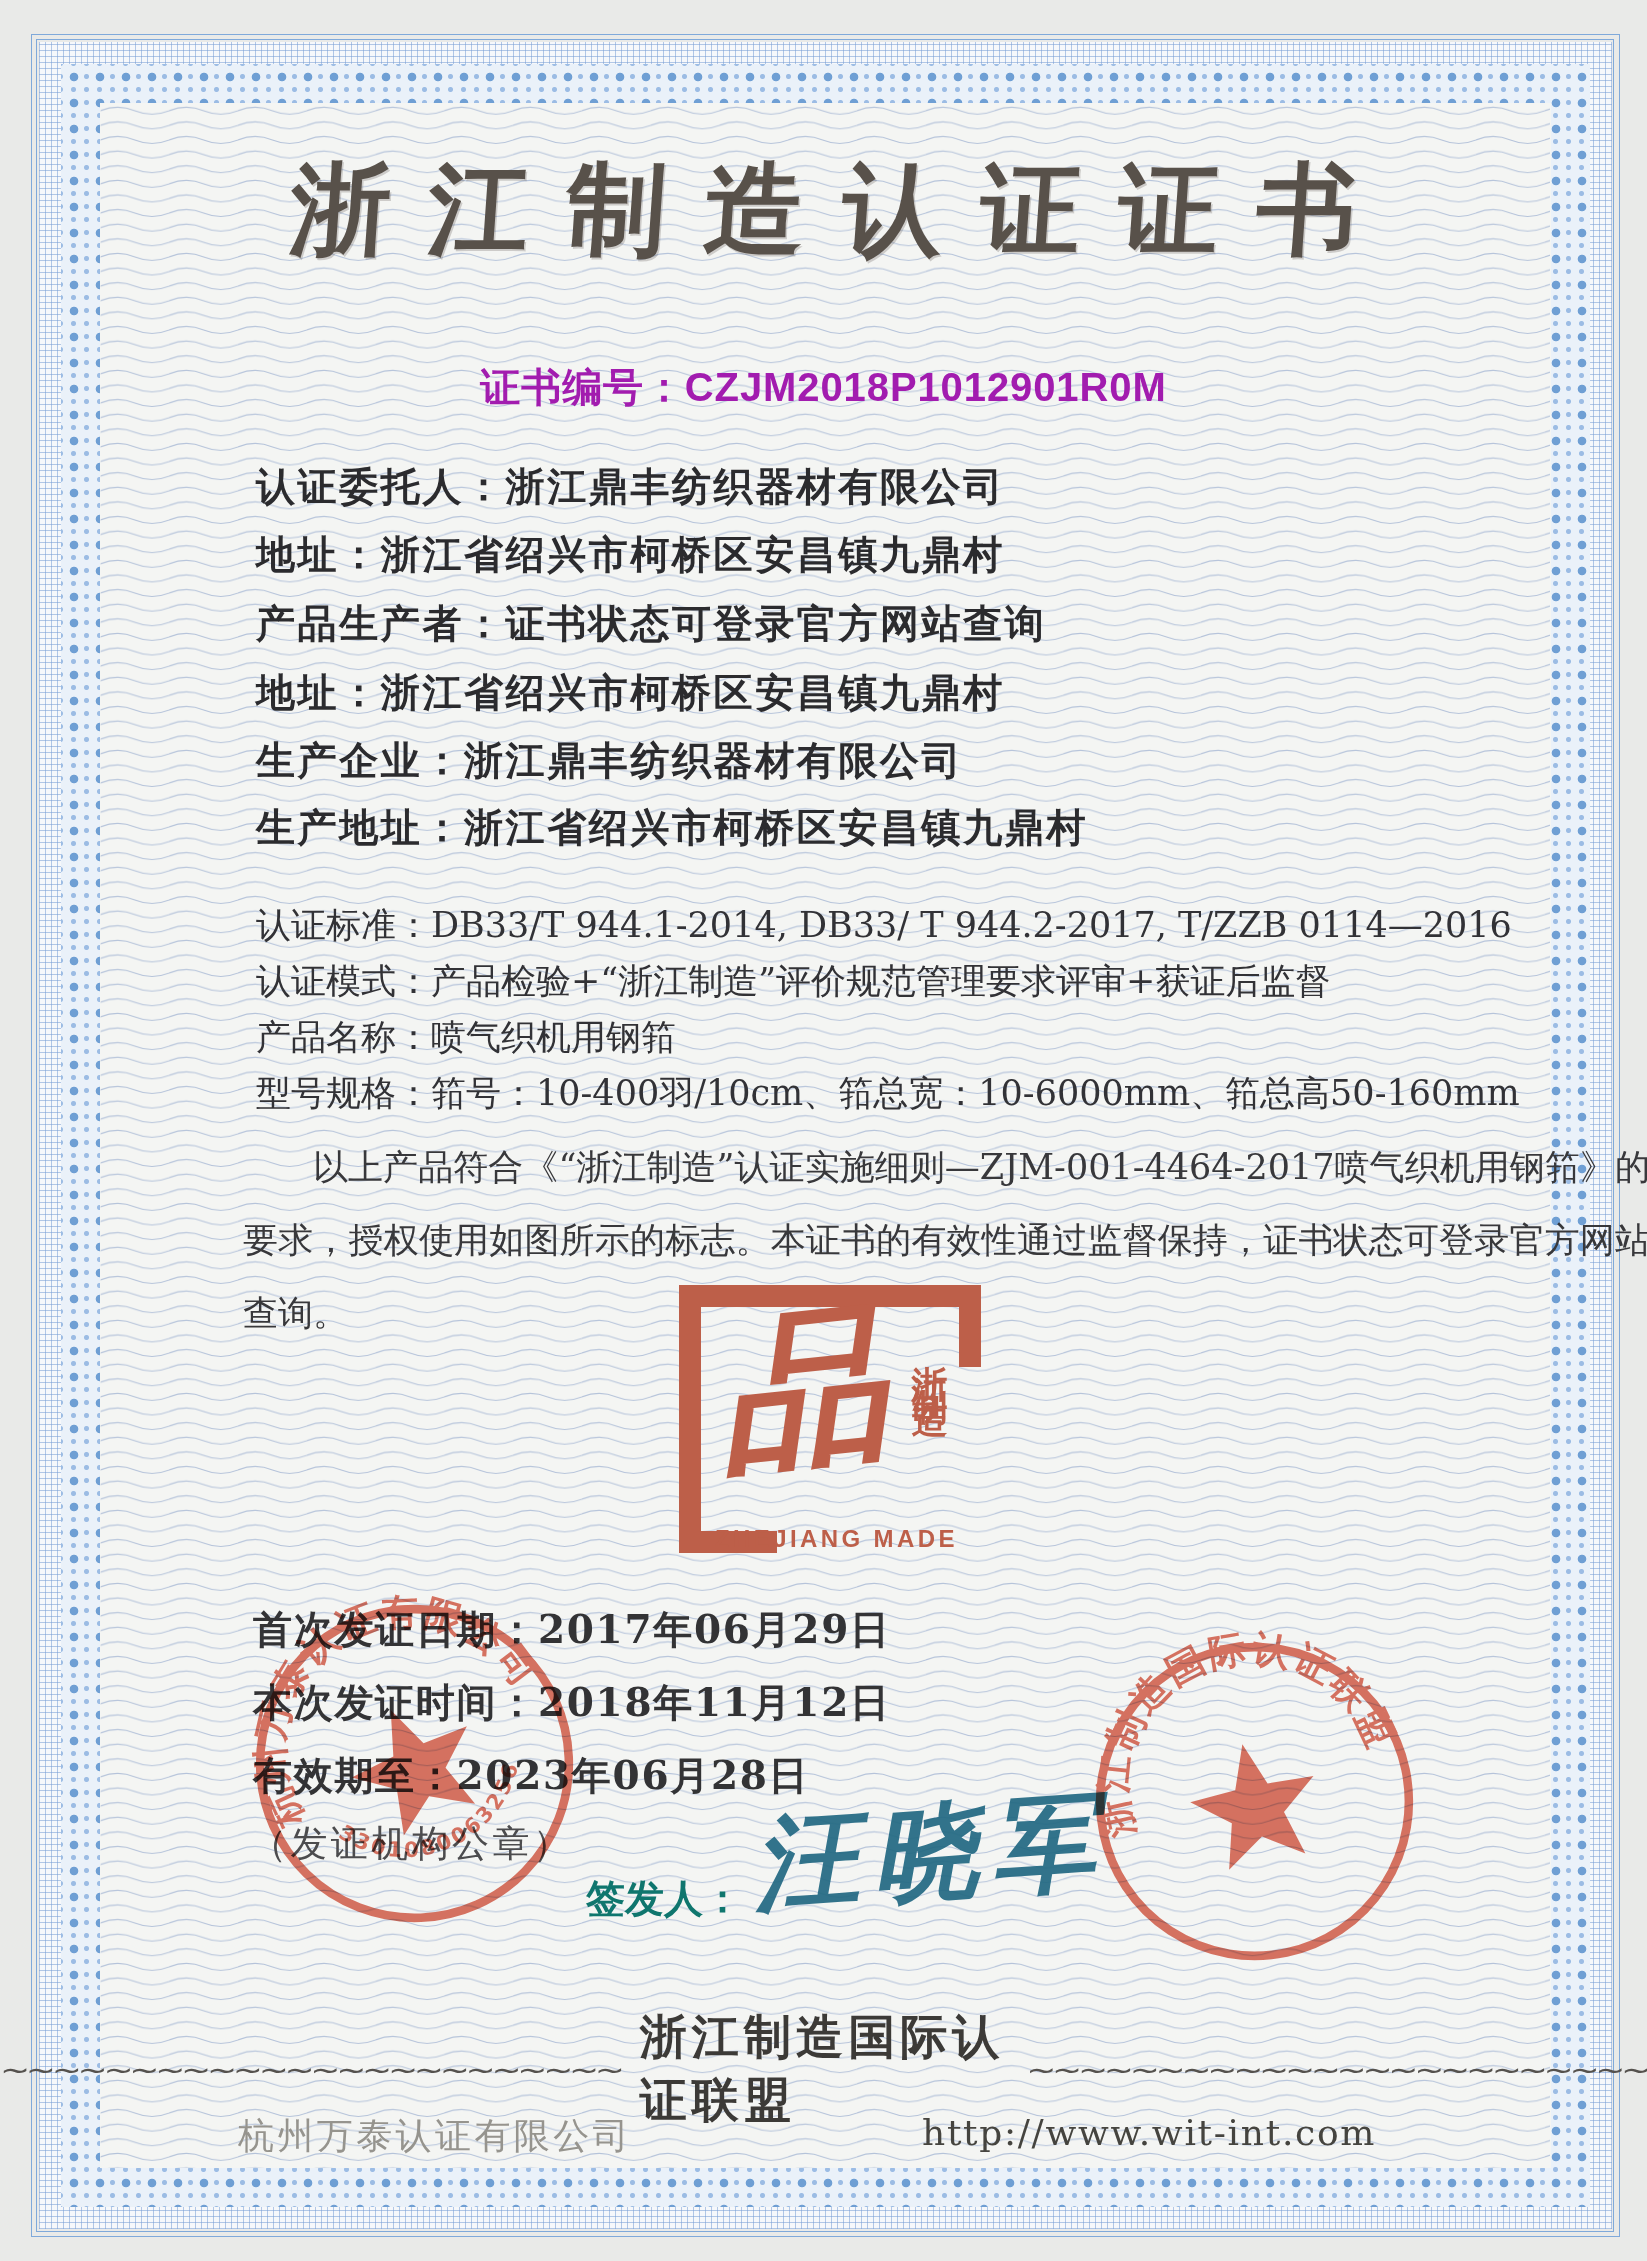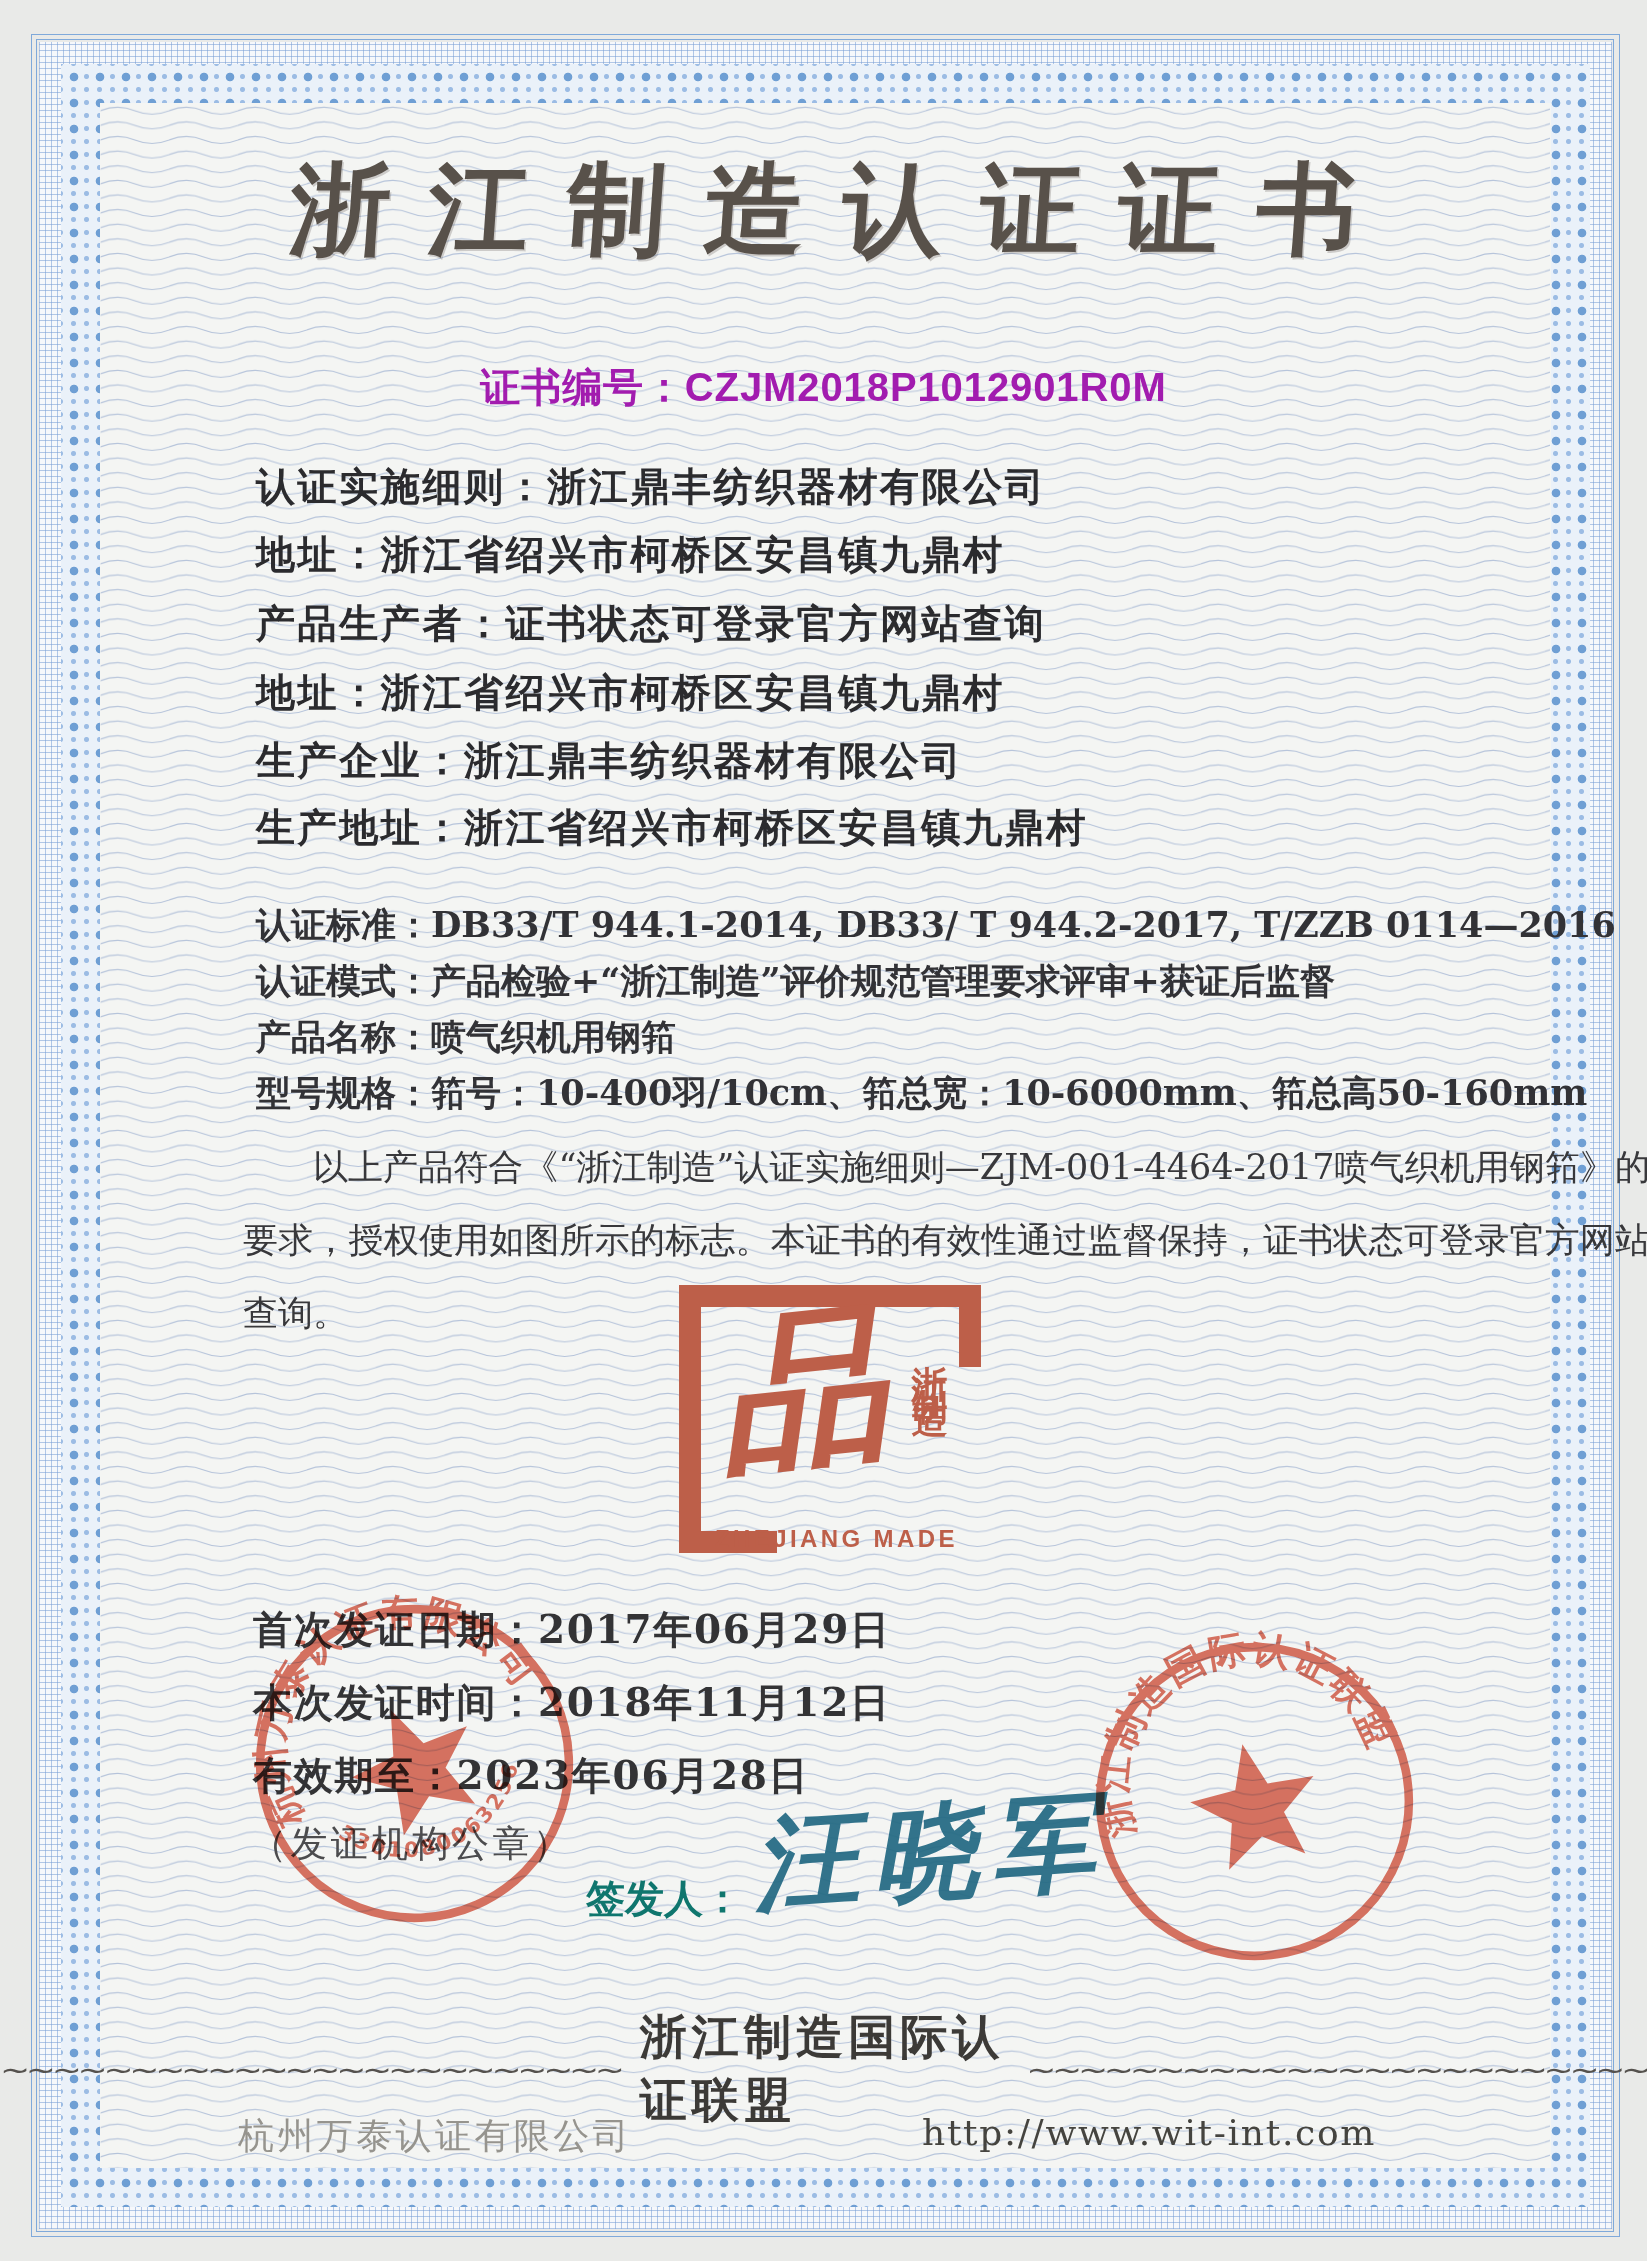--- a/index.html
+++ b/index.html
@@ -39,21 +39,21 @@
     text-shadow:1.7px 1.7px 0 rgba(88,81,74,.25);
   }
   .certno{
     left:0;right:0;top:360px;text-align:center;
     font-size:40px;font-weight:bold;letter-spacing:0.9px;color:#a21caf;
   }
   .field{
     left:256px;font-size:39px;font-weight:bold;letter-spacing:2.6px;color:#2b2b2e;
   }
   .std{
-    left:256px;font-family:"DejaVu Serif", serif;font-weight:700;
+    left:256px;font-family:"DejaVu Serif", serif;font-weight:400;
     font-size:35px;letter-spacing:0;color:#323236;
   }
   .statement{
     left:243px;top:1131px;width:1407px;
     font-family:"DejaVu Serif", serif;font-size:35px;line-height:73px;
     text-align:justify;text-indent:2em;color:#38383b;margin:0;
   }
 
   
   .logo{left:679px;top:1285px;width:302px;height:268px;}
@@ -147,21 +147,21 @@
     </div>
   </div>
 </div>
 
 <div class="content">
 
   <div class="abs title">浙江制造认证证书</div>
 
   <div class="abs certno">证书编号：CZJM2018P1012901R0M</div>
 
-  <div class="abs field" style="top:460px">认证实施细则：浙江鼎丰纺织器材有限公司</div>
+  <div class="abs field" style="top:460px">认证委托人：浙江鼎丰纺织器材有限公司</div>
   <div class="abs field" style="top:528px">地址：浙江省绍兴市柯桥区安昌镇九鼎村</div>
   <div class="abs field" style="top:597px">产品生产者：证书状态可登录官方网站查询</div>
   <div class="abs field" style="top:666px">地址：浙江省绍兴市柯桥区安昌镇九鼎村</div>
   <div class="abs field" style="top:734px">生产企业：浙江鼎丰纺织器材有限公司</div>
   <div class="abs field" style="top:801px">生产地址：浙江省绍兴市柯桥区安昌镇九鼎村</div>
 
   <div class="abs std" style="top:902px">认证标准：DB33/T 944.1-2014, DB33/ T 944.2-2017, T/ZZB 0114—2016</div>
   <div class="abs std" style="top:1014px">产品名称：喷气织机用钢筘</div>
   <div class="abs std" style="top:958px">认证模式：产品检验+“浙江制造”评价规范管理要求评审+获证后监督</div>
   <div class="abs std" style="top:1070px">型号规格：筘号：10-400羽/10cm、筘总宽：10-6000mm、筘总高50-160mm</div>

